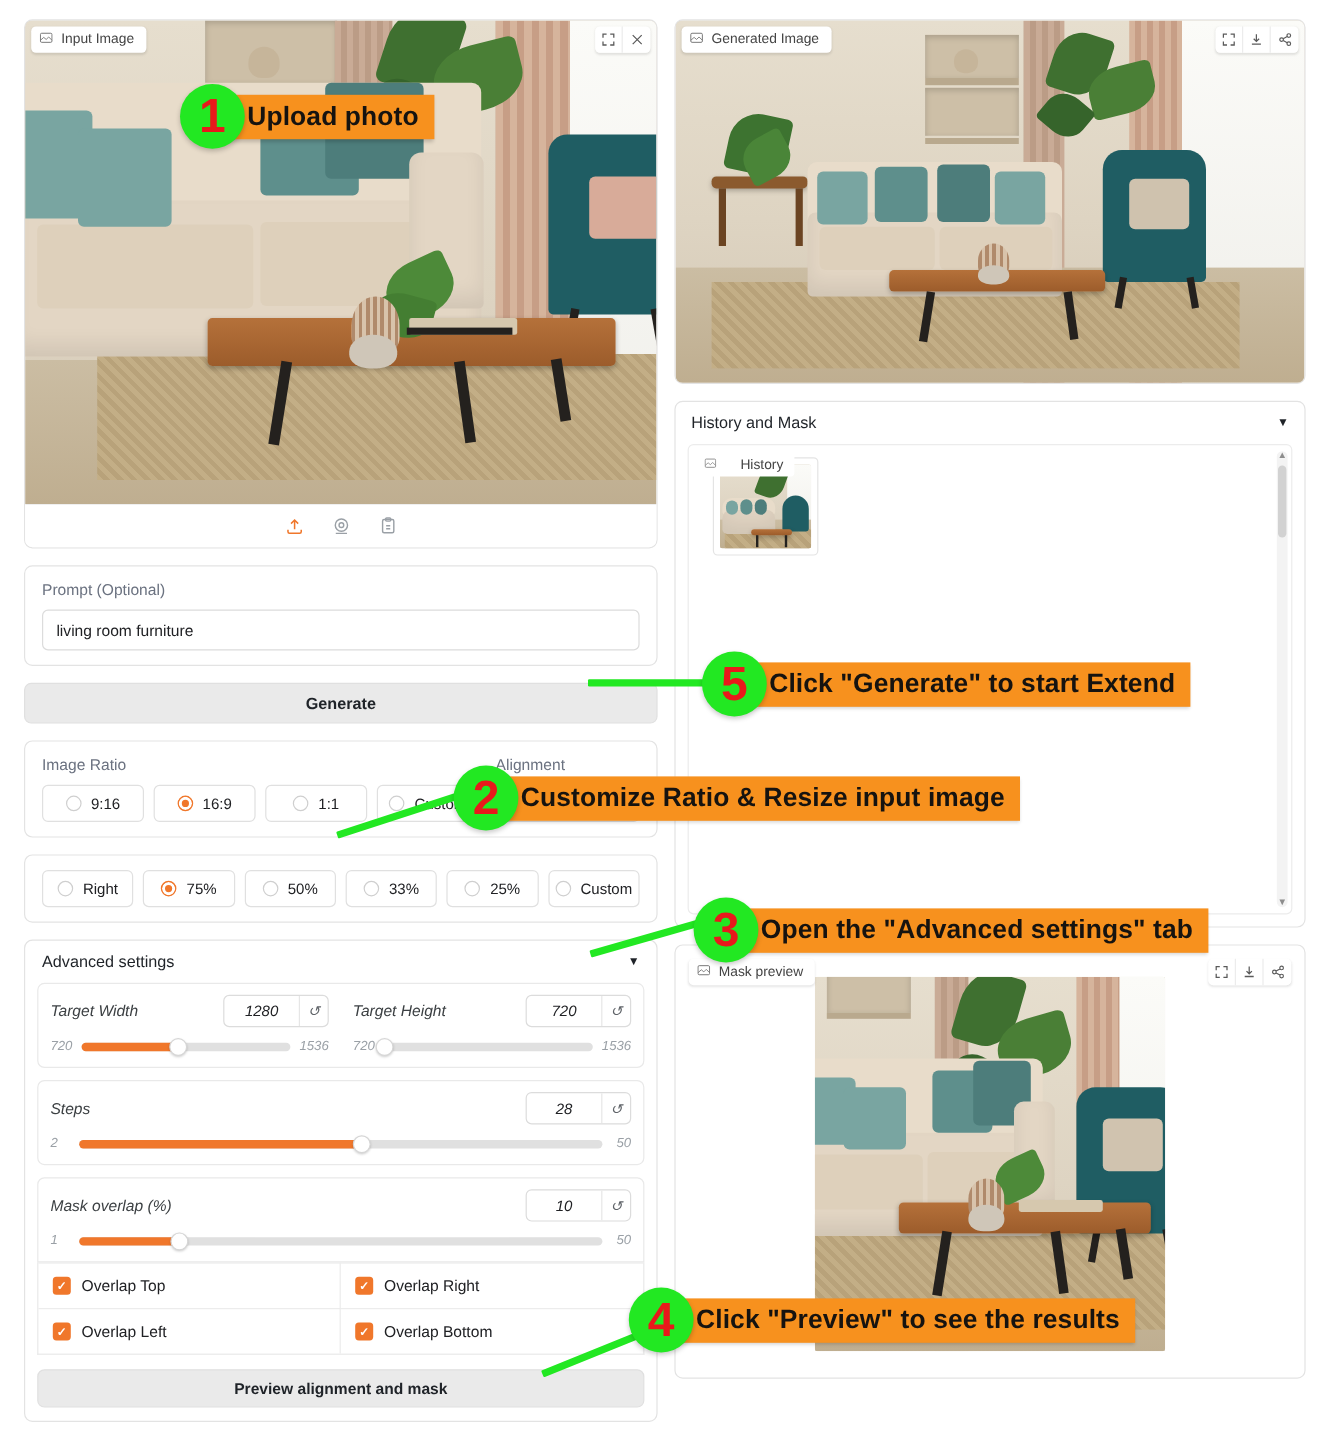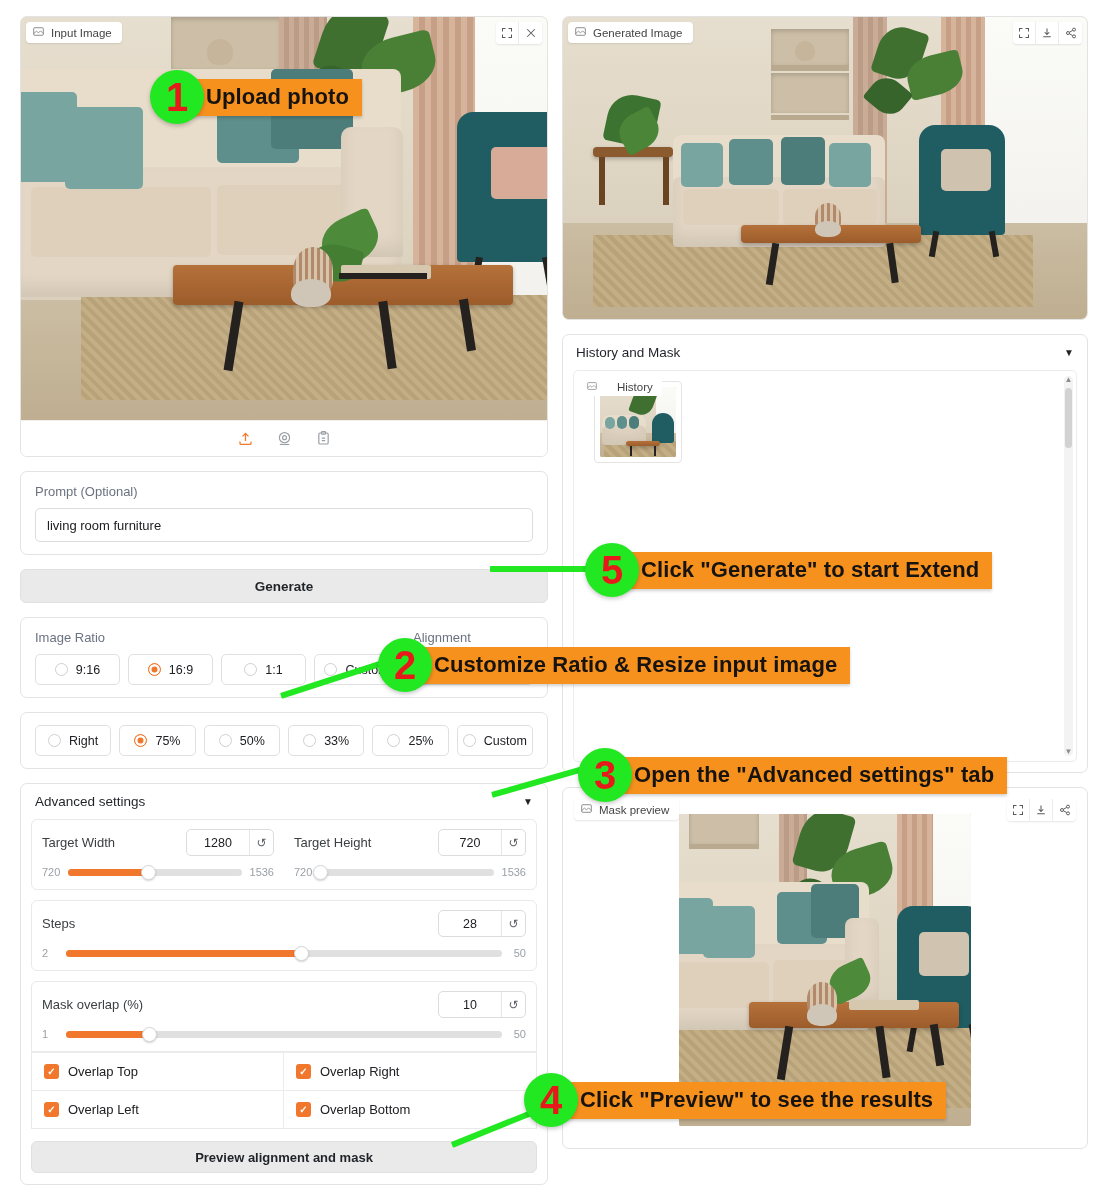--- a/index.html
+++ b/index.html
@@ -127,21 +127,21 @@
   }
 
   
   .accordion-head {
     display: flex; align-items: center; justify-content: space-between;
     padding: 10px 14px; font-size: 13.5px; color: #1f2328;
   }
   .caret { font-size: 10px; color: #1f2328; }
 
   
-  .scard { margin: 0 10px 10px 10px; border: 1px solid #e9e9e9; border-radius: 6px; padding: 9px 10px 11px; }
+  .scard { margin: 0 10px 10px 10px; border: 1px solid #e9e9e9; border-radius: 6px; padding: 9px 10px 11px; font-style: italic; }
   .scard.row2 { display: flex; gap: 0; padding: 0; }
   .shalf { flex: 1; padding: 9px 10px 11px; }
   .srow { display: flex; align-items: center; justify-content: space-between; }
   .slabel { font-size: 13px; color: #3c4043; }
   .snum {
     display: flex; align-items: stretch; border: 1px solid #dcdcdc; border-radius: 5px; overflow: hidden; background:#fff;
   }
   .snum .val { width: 62px; text-align: center; font-size: 12.5px; color: #202124;
                display:flex; align-items:center; justify-content:center; height: 25px; }
   .snum .rst { width: 24px; border-left: 1px solid #e6e6e6; display:flex; align-items:center; justify-content:center;

